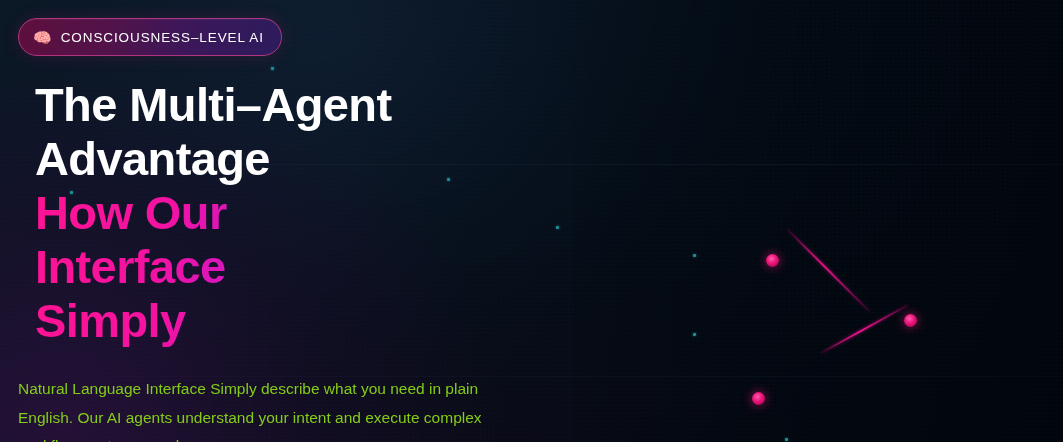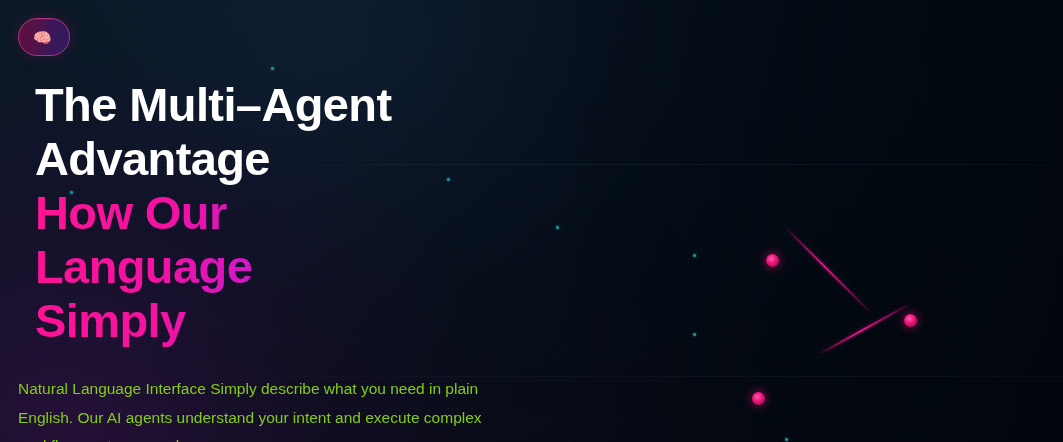--- a/index.html
+++ b/index.html
@@ -165,25 +165,26 @@
       <div class="particle teal" style="left: 555.5px; top: 225.5px; width: 3px; height: 3px;"></div>
       <div class="particle teal" style="left: 692.5px; top: 332.5px; width: 3px; height: 3px;"></div>
       <div class="particle teal" style="left: 692.5px; top: 253.5px; width: 3px; height: 3px;"></div>
       <div class="particle teal" style="left: 784.5px; top: 437.5px; width: 3px; height: 3px;"></div>
     </div>
 
   <div class="content">
 
     <div class="badge">
       <span class="badge-icon">🧠</span>
+      <span class="badge-label">CONSCIOUSNESS–LEVEL AI</span>
     </div>
 
     <h1 class="headline">
       <span class="line">The Multi–Agent</span>
       <span class="line">Advantage</span>
-      <span class="line grad">How Our Language</span>
+      <span class="line grad">How Our Interface</span>
       <span class="line grad">Simply</span>
     </h1>
 
     <p class="body-copy">Natural Language Interface Simply describe what you need in plain English. Our AI agents understand your intent and execute complex workflows autonomously.</p>
 
   </div>
 </div>
 
 </body></html>

